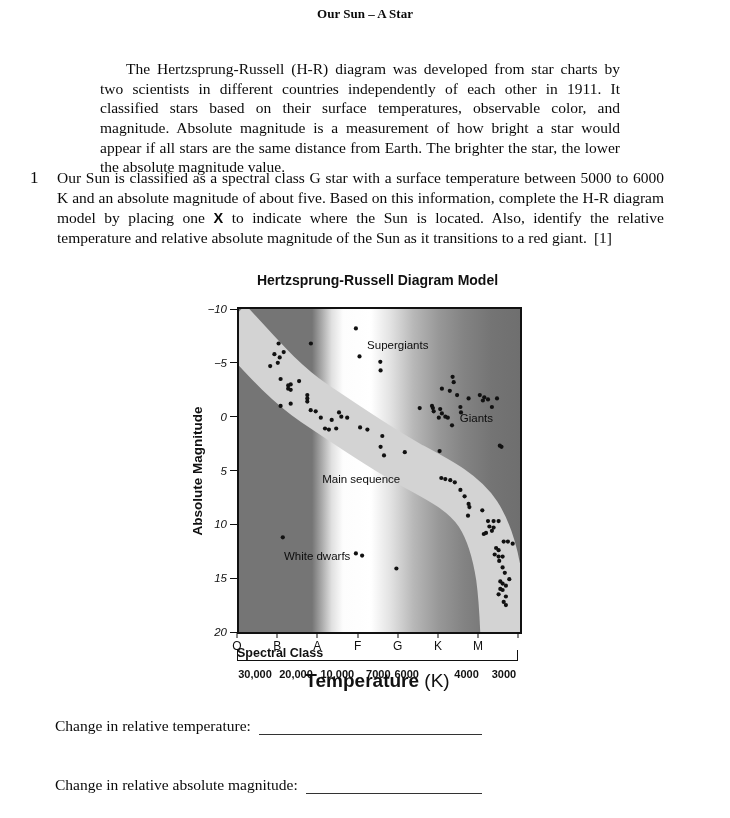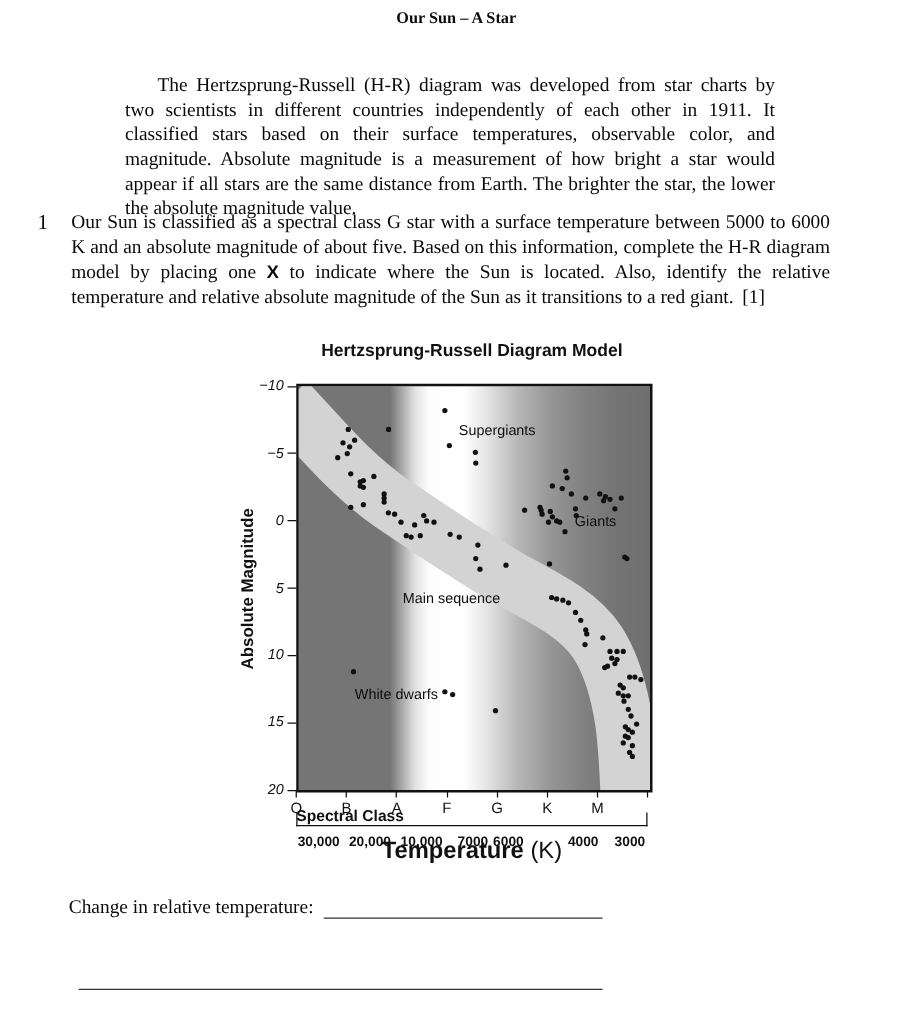--- a/index.html
+++ b/index.html
@@ -277,16 +277,17 @@
       </div>
     <div class="temp-title"><span class="tb">Temperature</span> <span>(K)</span></div>
   </div>
 
   <div class="blank blank1">
     <span>Change in relative temperature:</span>
     <span class="rule"></span>
   </div>
 
   <div class="blank blank2">
+    <span>Change in relative absolute magnitude:</span>
     <span class="rule"></span>
   </div>
 
 </div>
 
 </body></html>

